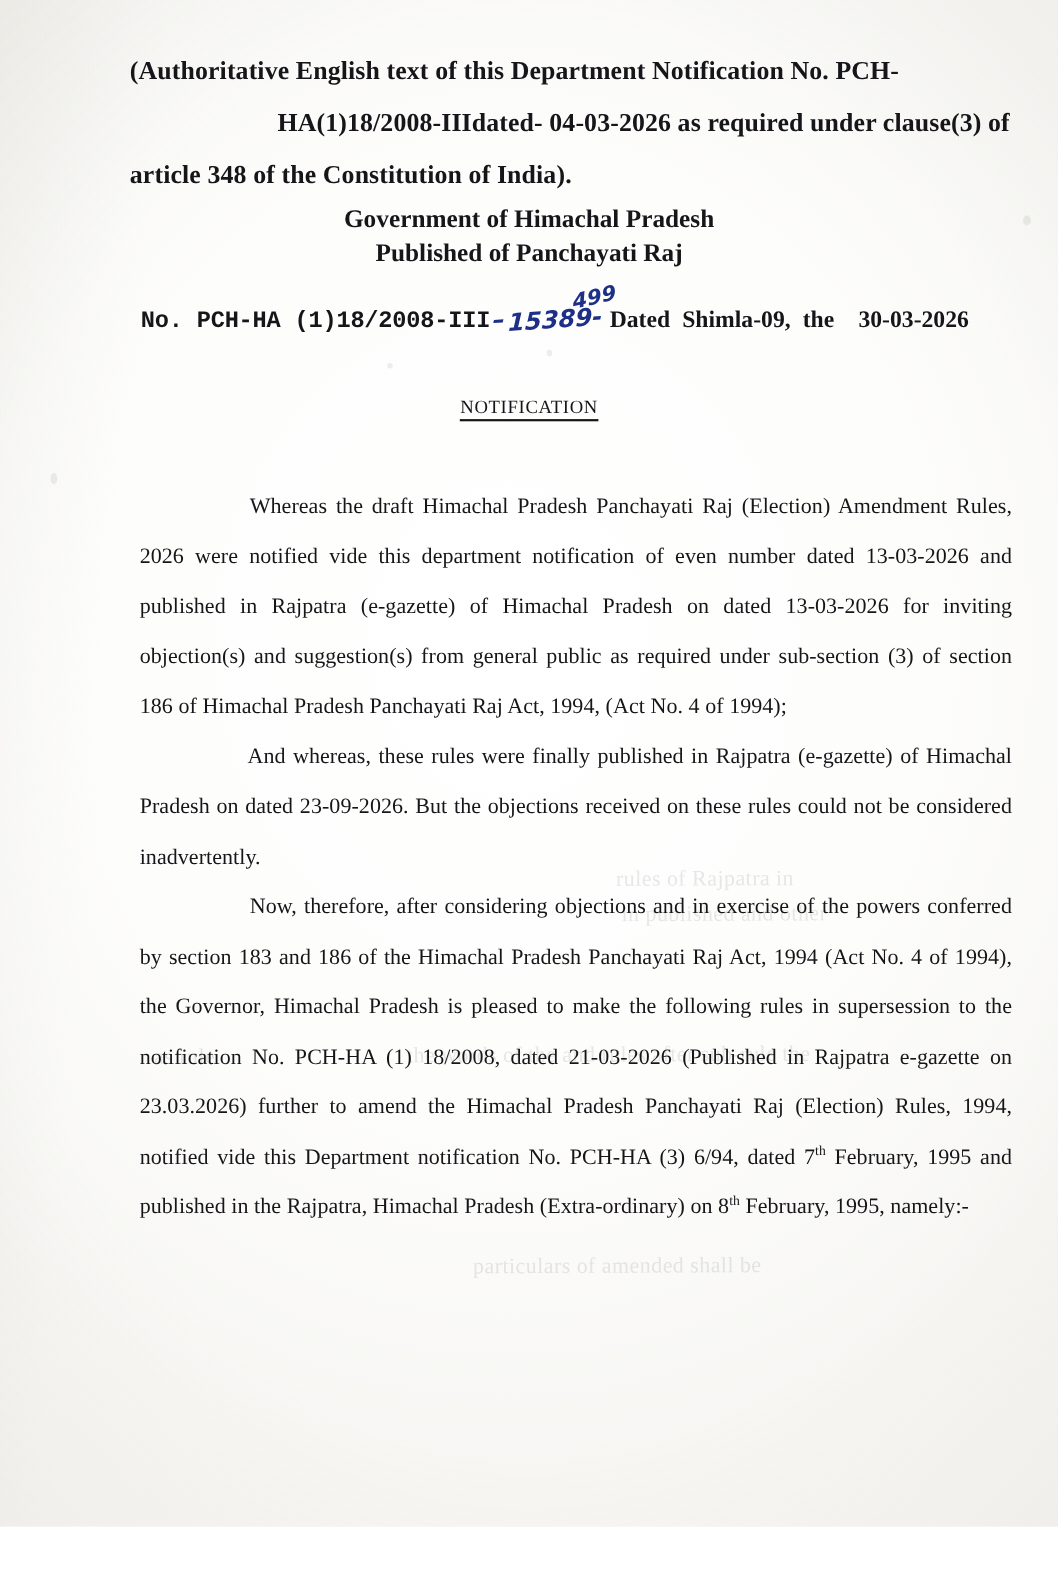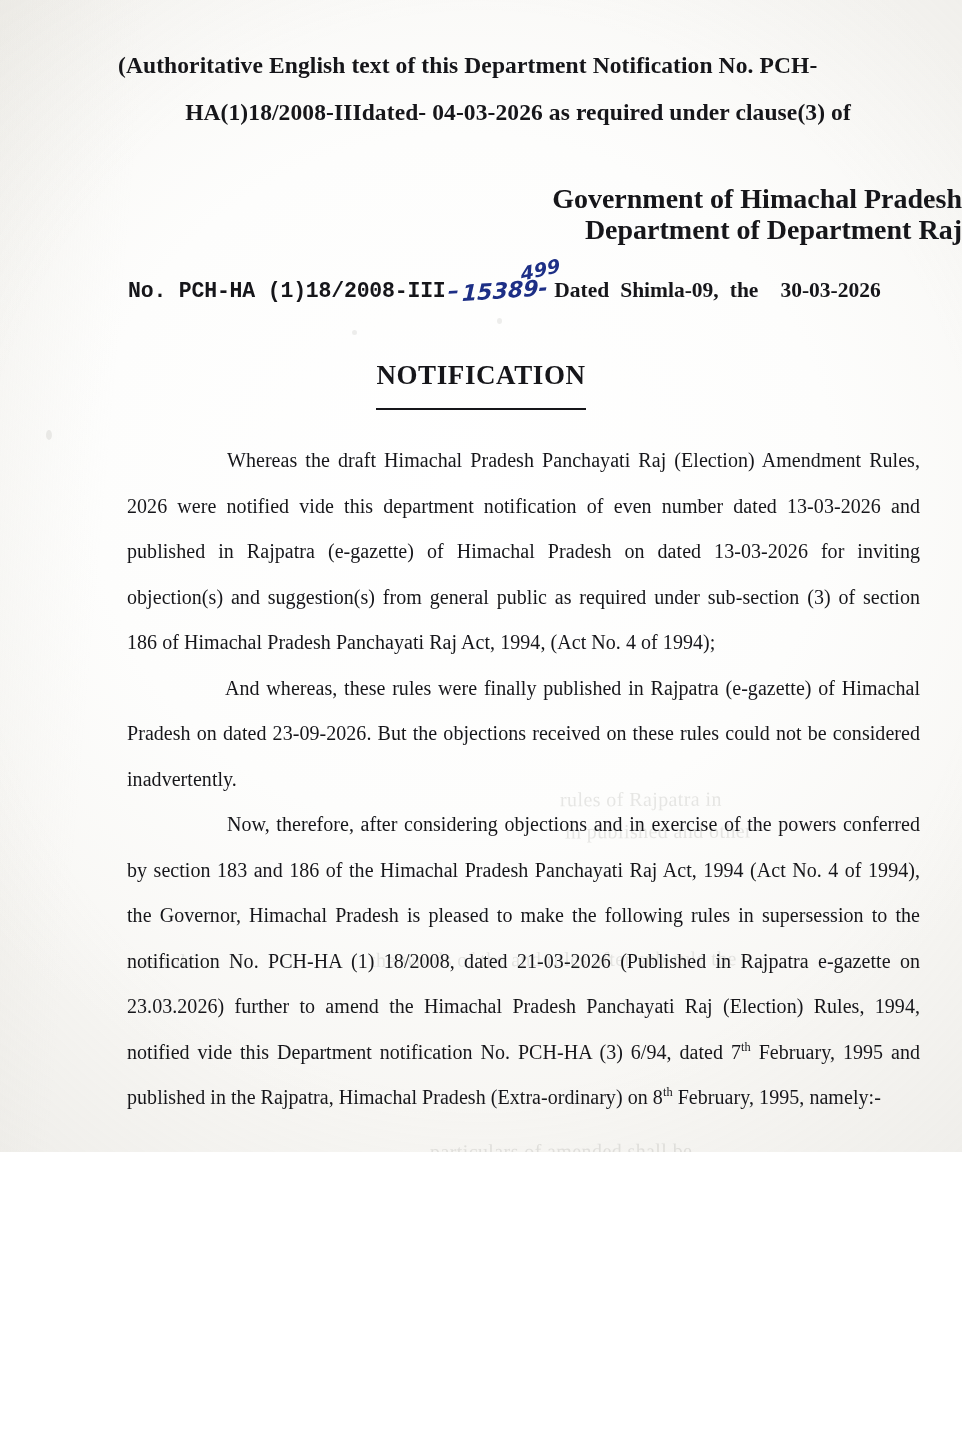--- a/index.html
+++ b/index.html
@@ -4,21 +4,21 @@
 <style>
   html, body {
     margin: 0;
     padding: 0;
     background: #ffffff;
   }
 
   .page {
     position: relative;
     width: 962px;
-    height: 1152px;
+    height: 1388px;
     margin: 0 auto;
     overflow: hidden;
     background:
       radial-gradient(ellipse 70% 55% at 48% 42%, #ffffff 0%, #fdfdfc 55%, #f7f6f3 100%),
       linear-gradient(180deg, #fdfdfc 0%, #f9f8f5 100%);
     font-family: "Liberation Serif", "DejaVu Serif", serif;
     color: #16161a;
   }
 
   
@@ -67,32 +67,32 @@
     font-weight: bold;
     font-size: 23.5px;
     line-height: 47px;
     text-align: justify;
     text-justify: inter-word;
     letter-spacing: 0.1px;
   }
   .auth-block .ln { display: block; }
   .auth-block .ln-justify {
     display: flex;
-    justify-content: center;
+    justify-content: flex-end;
   }
 
   
   .govt-heading {
     position: absolute;
     left: 0;
     top: 183px;
     width: 962px;
-    text-align: right;
-    font-weight: bold;
-    font-size: 28px;
+    text-align: center;
+    font-weight: bold;
+    font-size: 23px;
     line-height: 31px;
   }
 
   
   .number-line {
     position: absolute;
     left: 128px;
     top: 278px;
     width: 800px;
     font-weight: bold;
@@ -129,25 +129,25 @@
 
   
   .notif-title {
     position: absolute;
     left: 0;
     top: 360px;
     width: 962px;
     text-align: center;
   }
   .notif-title span {
-    font-weight: bold;
-    font-size: 27px;
+    font-weight: normal;
+    font-size: 17px;
     letter-spacing: 0.6px;
     border-bottom: 2.5px solid #16161a;
-    padding-bottom: 18px;
+    padding-bottom: 2px;
   }
 
   
   .body-wrap {
     position: absolute;
     left: 127px;
     top: 438px;
     width: 793px;
   }
   .para {
@@ -183,25 +183,26 @@
   <div class="scan-speck" style="left:497px; top:318px; width:5px; height:6px;"></div>
 
   <div class="content">
 
     <div class="auth-block">
       <span class="ln">(Authoritative English text of this Department Notification No. PCH-</span>
       <span class="ln ln-justify">
         <span>HA(1)18/2008-III</span>
         <span>dated- 04-03-2026  as required under clause(3) of</span>
       </span>
+      <span class="ln">article 348 of the Constitution of India).</span>
     </div>
 
     <div class="govt-heading">
       <div>Government of Himachal Pradesh</div>
-      <div>Department of Department Raj</div>
+      <div>Published of Panchayati Raj</div>
     </div>
 
     <div class="number-line">
       <span class="num-left">No. PCH-HA (1)18/2008-III</span><span class="hand-ref">–</span><span class="hand-ref"><span>15389</span><span>-</span><span class="hand-sup">499</span></span><span class="dated-gap"></span><span>Dated</span><span class="sp-wide"></span><span>Shimla-09,</span><span class="sp-wide"></span><span>the</span><span class="sp-wide"></span><span class="sp-wide"></span><span>30-03-2026</span>
     </div>
 
     <div class="notif-title">
       <span>NOTIFICATION</span>
     </div>
 

